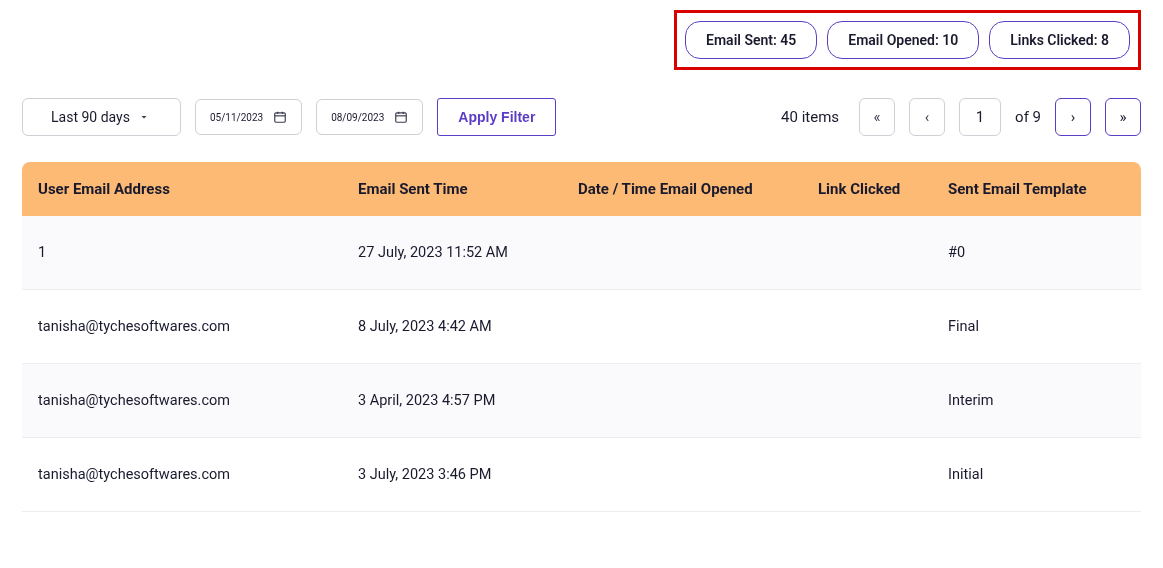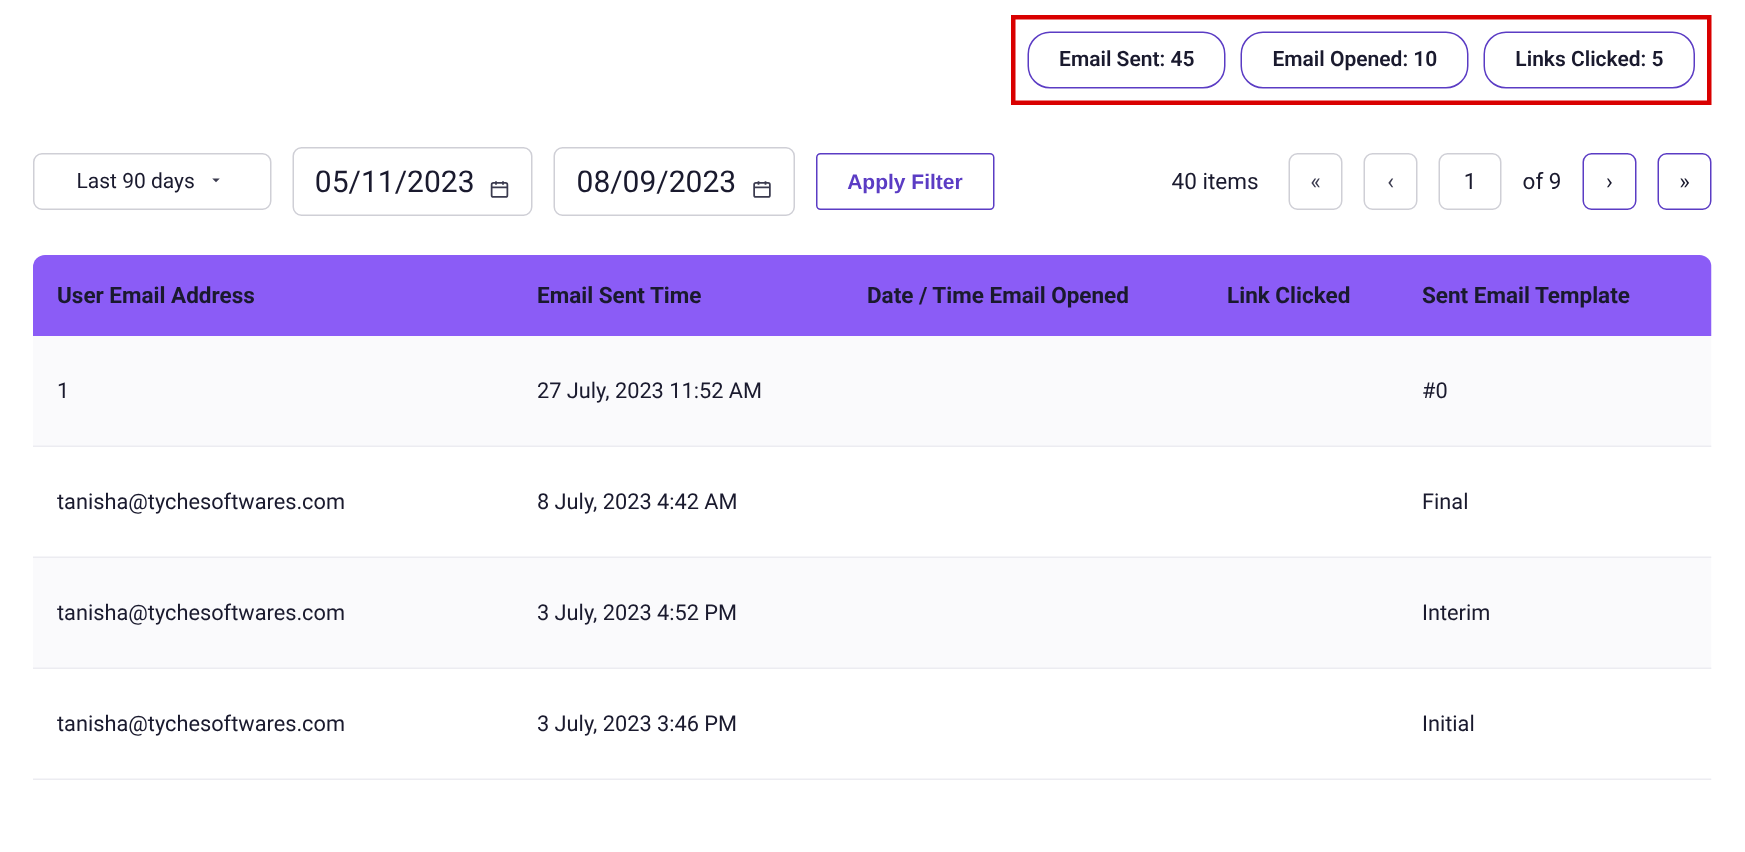--- a/index.html
+++ b/index.html
@@ -54,21 +54,21 @@
     }
     .date-input {
       border: 1px solid #cfcfd6;
       border-radius: 6px;
       padding: 10px 14px;
       display: flex;
       align-items: center;
       gap: 10px;
       background: #fff;
       color: #1a1a2e;
-      font-size: 20px;
+      font-size: 10px;
       cursor: text;
     }
     .apply-filter-btn {
       border: 1px solid #5b3cc4;
       border-radius: 3px;
       padding: 10px 20px;
       color: #5b3cc4;
       background: #fff;
       font-weight: 600;
       font-size: 14px;
@@ -115,21 +115,21 @@
       color: #1a1a2e;
       font-size: 15px;
     }
     .table {
       width: 100%;
       border-collapse: collapse;
       border-radius: 8px 8px 0 0;
       overflow: hidden;
     }
     .table thead tr {
-      background: #8b5cf6;
+      background: #fdba74;
     }
     .table th {
       text-align: left;
       padding: 18px 16px;
       font-weight: 700;
       font-size: 15px;
       color: #1a1a2e;
     }
     .table td {
       padding: 28px 16px;
@@ -157,21 +157,21 @@
       display: inline-block;
       flex-shrink: 0;
     }
   </style>
 </head>
 <body>
 
 <div class="stats-row">
   <div class="stat-pill">Email Sent: 45</div>
   <div class="stat-pill">Email Opened: 10</div>
-  <div class="stat-pill">Links Clicked: 5</div>
+  <div class="stat-pill">Links Clicked: 8</div>
 </div>
 
 <div class="controls-row">
   <div class="dropdown">
     <span>Last 90 days</span>
     <span class="icon-svg">
       <svg viewBox="0 0 24 24" width="12" height="12" fill="#3b3b4f">
           <path d="M7 10l5 5 5-5z"></path>
         </svg>
     </span>
@@ -234,21 +234,21 @@
       </tr>
       <tr>
         <td class="col-email">tanisha@tychesoftwares.com</td>
         <td class="col-sent">8 July, 2023 4:42 AM</td>
         <td class="col-opened"></td>
         <td class="col-link"></td>
         <td class="col-template">Final</td>
       </tr>
       <tr>
         <td class="col-email">tanisha@tychesoftwares.com</td>
-        <td class="col-sent">3 July, 2023 4:52 PM</td>
+        <td class="col-sent">3 April, 2023 4:57 PM</td>
         <td class="col-opened"></td>
         <td class="col-link"></td>
         <td class="col-template">Interim</td>
       </tr>
       <tr>
         <td class="col-email">tanisha@tychesoftwares.com</td>
         <td class="col-sent">3 July, 2023 3:46 PM</td>
         <td class="col-opened"></td>
         <td class="col-link"></td>
         <td class="col-template">Initial</td>

